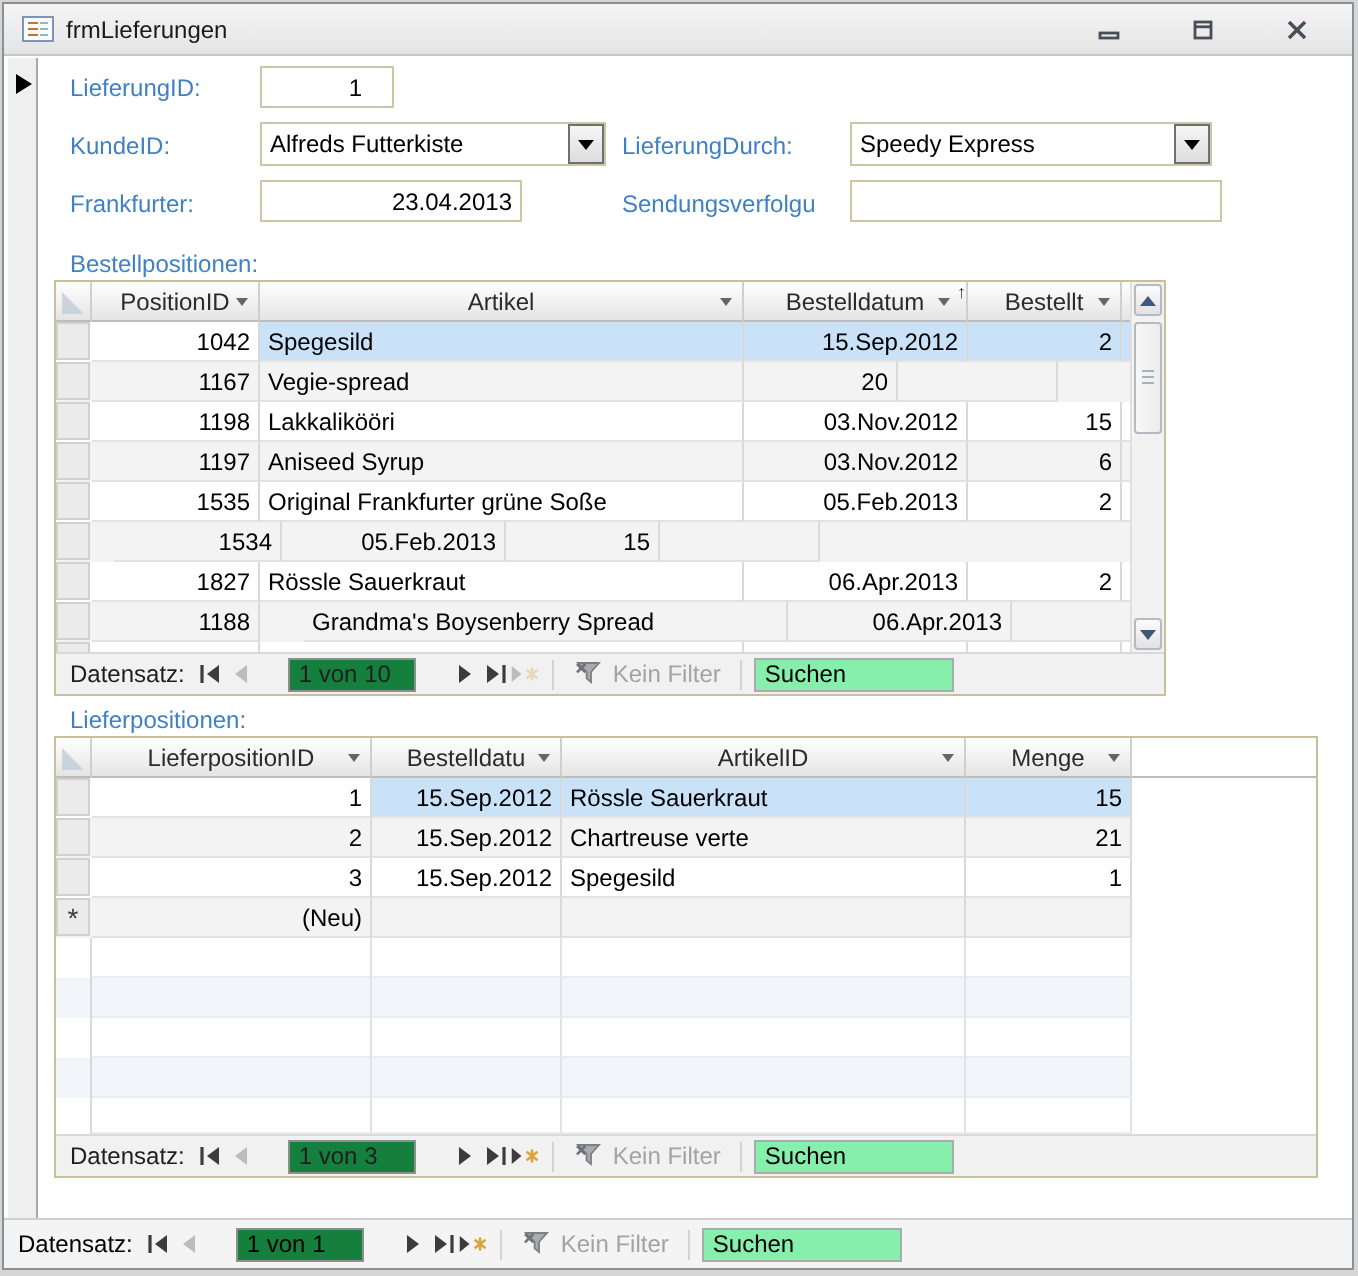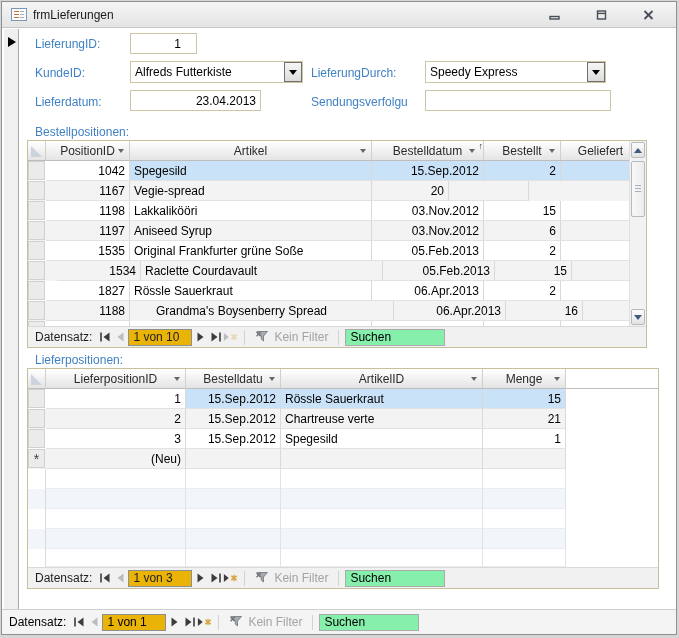--- a/index.html
+++ b/index.html
@@ -89,22 +89,22 @@
              background:linear-gradient(to right,#F8F8F8,#ECECEC); }
   .vs-thumb::after{ content:""; position:absolute; left:3px; right:3px; top:50%; margin-top:-4px; height:8px;
              background:repeating-linear-gradient(#A8B0BA 0 1px, transparent 1px 3px); }
 
   
   .navbar{ display:flex; align-items:center; background:#F1F1F1; border-top:1px solid #D9D9D9;
            font-size:12px; color:#1E1E1E; }
   .navbar.sub{ position:absolute; left:0; right:0; bottom:0; height:21px; }
   .nlabel{ margin:0 5px 0 7px; }
   .nbtn{ width:15px; height:16px; display:flex; align-items:center; justify-content:center; flex:none; }
-  .ncount{ width:64px; height:17px; background:#eab308; border:1px solid #8F8F8F; display:flex;
-           align-items:center; padding-left:4px; margin:0 1px; }
+  .ncount{ width:64px; height:17px; background:#15803d; border:1px solid #8F8F8F; display:flex;
+           align-items:center; padding-left:4px; margin:0 17px; }
   .nsep{ width:1px; height:15px; background:#D3D3D3; margin:0 6px; }
   .nfilter{ display:flex; align-items:center; gap:5px; color:#A3A3A3; padding:0 4px; }
   .nsearch{ width:100px; height:17px; background:#86efac; border:1px solid #ABABAB; font-size:12px;
             color:#000; padding-left:4px; outline:none; }
   .main-nav{ position:absolute; left:0; right:0; bottom:0; height:25px; background:#F4F4F4;
              border-top:1px solid #CFCFCF; display:flex; align-items:center; font-size:12px; }
 </style>
 </head>
 <body>
 
@@ -151,28 +151,28 @@
     </div>
 
     <span class="flabel" style="left:309px; top:37px;">LieferungDurch:</span>
     <div class="combo" style="left:423px; top:32px; width:181px; height:22px;">
       <span class="combo-text">Speedy Express</span>
       <span class="combo-btn">
           <span class="tri-dn"></span>
         </span>
     </div>
 
-    <span class="flabel" style="left:33px; top:66px;">Lieferdatum:</span>
+    <span class="flabel" style="left:33px; top:66px;">Frankfurter:</span>
     <div class="tbox r" style="left:128px; top:61px; width:131px; height:21px;">23.04.2013</div>
 
     <span class="flabel" style="left:309px; top:66px;">Sendungsverfolgu</span>
     <div class="tbox" style="left:423px; top:61px; width:186px; height:21px;"></div>
 
     <span class="flabel" style="left:33px; top:96px;">Bestellpositionen:</span>
-    <div class="dsheet" style="left:25px; top:111px; width:620px; height:208px;">
+    <div class="dsheet" style="left:25px; top:111px; width:556px; height:208px;">
       <div id="bp-grid">
           <div class="dgrid-header">
             <div class="corner"></div>
             <div class="hcell" style="width: 84px;">
               <span>PositionID</span>
               <span class="hdd"></span>
             </div>
             <div class="hcell" style="width: 242px;">
               <span>Artikel</span>
               <span class="hdd"></span>
@@ -238,21 +238,20 @@
             <div class="dcell l" style="width: 242px;">Original Frankfurter grüne Soße</div>
             <div class="dcell r" style="width: 112px;">05.Feb.2013</div>
             <div class="dcell r" style="width: 77px;">2</div>
             <div class="dcell r" style="width: 80px;"></div>
           </div>
           <div class="dgrid-row alt">
             <div class="rsel">
               <div class="rsel-inner"></div>
             </div>
             <div class="dcell r" style="width: 84px; margin-left: 11px;">1534</div>
-            <div class="dcell l" style="width: 242px;">Raclette Courdavault</div>
             <div class="dcell r" style="width: 112px;">05.Feb.2013</div>
             <div class="dcell r" style="width: 77px;">15</div>
             <div class="dcell r" style="width: 80px;"></div>
           </div>
           <div class="dgrid-row">
             <div class="rsel">
               <div class="rsel-inner"></div>
             </div>
             <div class="dcell r" style="width: 84px;">1827</div>
             <div class="dcell l" style="width: 242px;">Rössle Sauerkraut</div>

